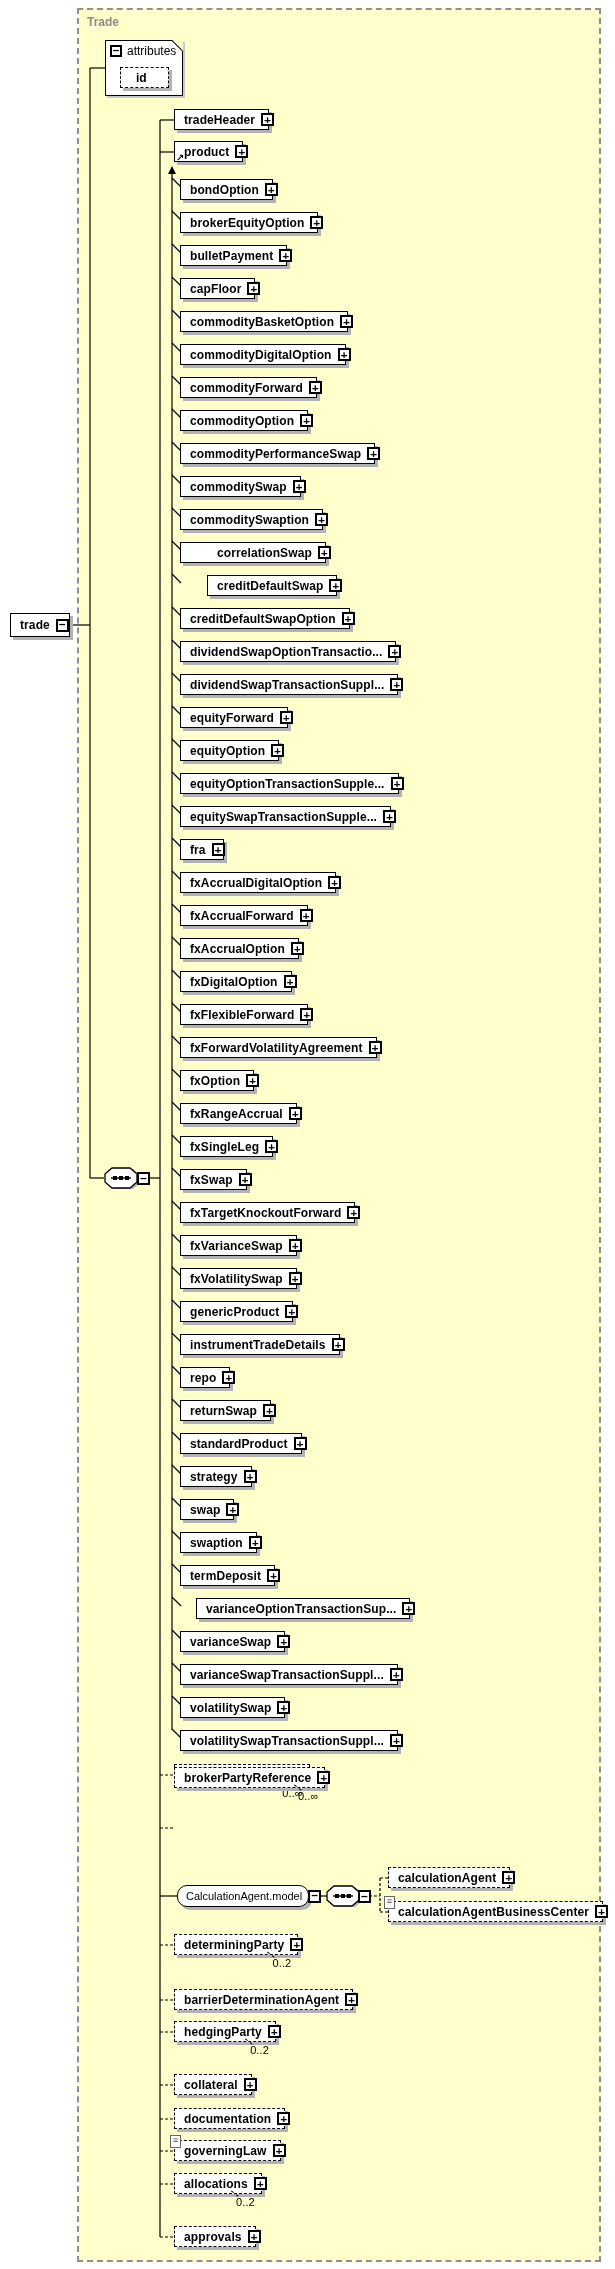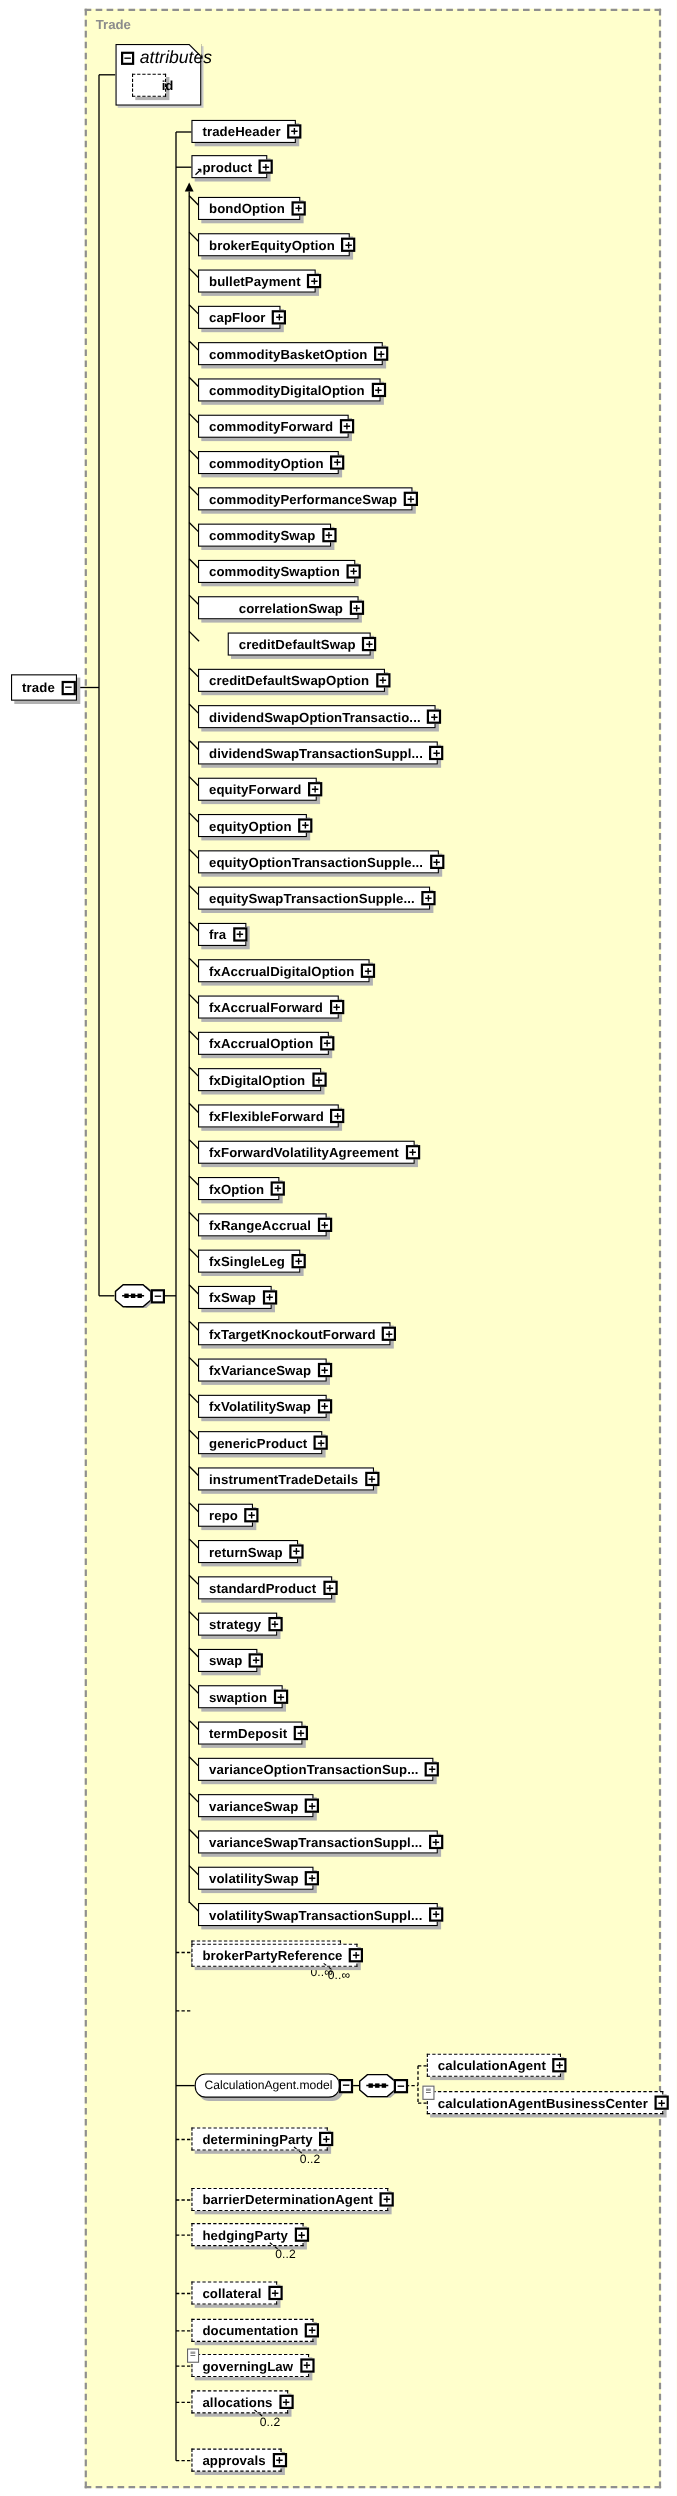--- a/index.html
+++ b/index.html
@@ -32,24 +32,24 @@
   .subarrow{position:absolute;left:1px;bottom:-2px;font-size:10px;font-weight:bold;}
   .arrowhead{position:absolute;left:168px;top:166px;width:0;height:0;z-index:2;
         border-left:4px solid transparent;border-right:4px solid transparent;border-bottom:8px solid #000;}
   .gbox{position:absolute;z-index:2;height:22px;box-sizing:border-box;background:#fff;
         border:1px solid #000;border-radius:10px;box-shadow:3px 3px 0 #b2b2b2;
         display:flex;align-items:center;padding:0 2px 0 8px;font-size:11px;white-space:nowrap;}
   .attrs{position:absolute;left:105px;top:40px;width:78px;height:56px;background:#fff;
          border:1px solid #000;box-sizing:border-box;z-index:2;box-shadow:2px 2px 0 #c9c9c9;}
   .attrs-head{display:flex;align-items:center;gap:5px;padding:3px 0 0 4px;}
   .attrs-head .toggle{margin:0;width:12px;height:12px;}
-  .attrs-title{font-style:italic;font-size:16px;}
-  .attr-box{position:absolute;left:14px;top:26px;width:31px;height:21px;box-sizing:border-box;
+  .attrs-title{font-size:12px;}
+  .attr-box{position:absolute;left:14px;top:26px;width:49px;height:21px;box-sizing:border-box;
         background:#fff;border:1px dashed #000;box-shadow:3px 3px 0 #b2b2b2;
-        display:flex;align-items:center;padding-left:26px;font-weight:bold;font-size:12px;}
+        display:flex;align-items:center;padding-left:15px;font-weight:bold;font-size:12px;}
   .fold{position:absolute;top:-1px;right:-1px;width:0;height:0;
         border-top:11px solid #FFFFCC;border-left:11px solid transparent;}
   .foldline{position:absolute;top:4px;right:-2px;width:14px;height:1px;background:#000;
         transform:rotate(45deg);}
   .seq{position:absolute;z-index:2;}
 </style>
 </head>
 <body>
 
 <div id="stage">
@@ -400,21 +400,21 @@
       <div class="plus"></div>
     </div>
     <div class="ebox" style="left: 180px; top: 1532px;">
       <span>swaption</span>
       <div class="plus"></div>
     </div>
     <div class="ebox" style="left: 180px; top: 1565px;">
       <span>termDeposit</span>
       <div class="plus"></div>
     </div>
-    <div class="ebox" style="left: 180px; top: 1598px;">
+    <div class="ebox" style="left: 196px; top: 1598px;">
       <span>varianceOptionTransactionSup...</span>
       <div class="plus"></div>
     </div>
     <div class="ebox" style="left: 180px; top: 1631px;">
       <span>varianceSwap</span>
       <div class="plus"></div>
     </div>
     <div class="ebox" style="left: 180px; top: 1664px;">
       <span>varianceSwapTransactionSuppl...</span>
       <div class="plus"></div>

